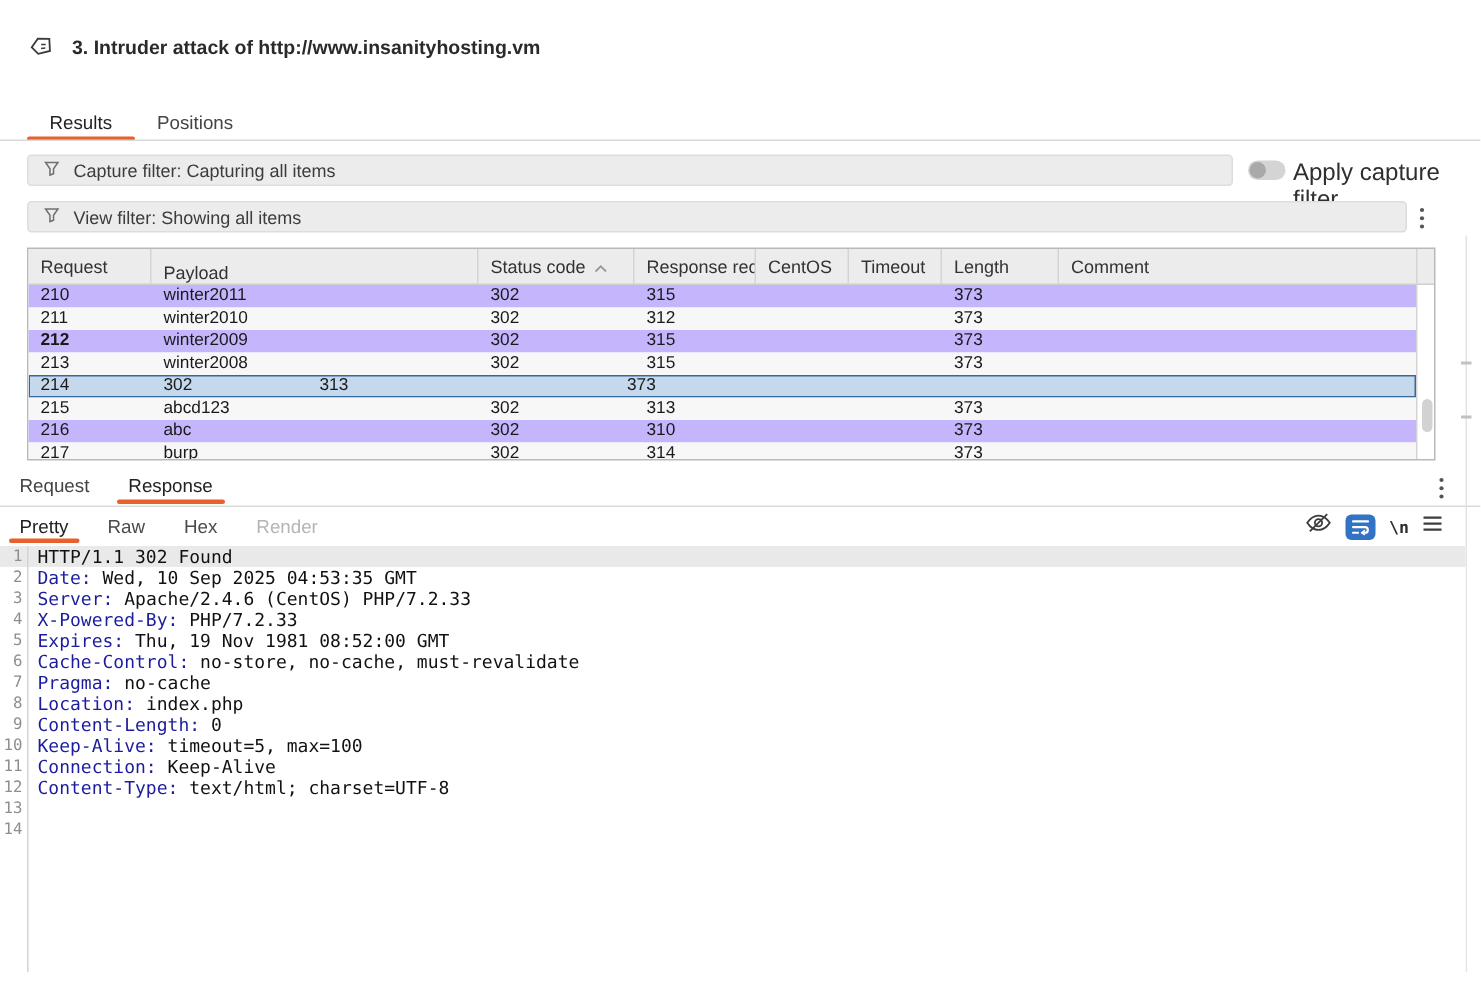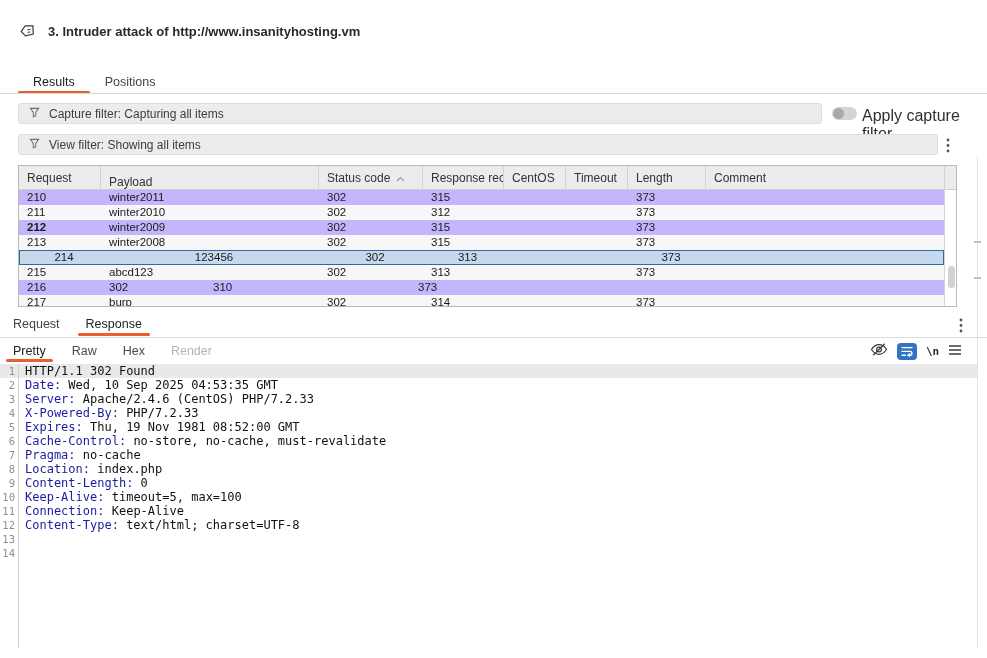--- a/index.html
+++ b/index.html
@@ -40,21 +40,21 @@
 
   
   .results-table{position:absolute;left:18px;top:165px;width:939px;height:142px;
                  border:1px solid #b9b9b9;background:#fff;overflow:hidden;}
   .thead{display:flex;height:24px;background:#ececec;border-bottom:1px solid #cfcfcf;width:100%;}
   .th{display:flex;align-items:center;gap:6px;padding-left:8px;font-size:12px;color:#333;
       border-right:1px solid #d4d4d4;overflow:hidden;white-space:nowrap;flex-shrink:0;}
   .tbody{width:925px;}
   .tr{display:flex;height:15px;background:#c4b5fd;}
   .tr.alt{background:#f7f7f7;}
-  .tr.selected{background:var(--sel-fill);box-shadow:inset 0 0 0 1px var(--sel-border);text-align:center;}
+  .tr.selected{background:var(--sel-fill);box-shadow:inset 0 0 0 1px var(--sel-border);}
   .td{padding-left:8px;font-size:11.5px;line-height:15px;color:#1a1a1a;
       overflow:hidden;white-space:nowrap;flex-shrink:0;}
   .vline-scroll{position:absolute;left:925px;top:0;bottom:0;width:1px;background:#d4d4d4;}
   .tscroll{position:absolute;left:926px;top:24px;bottom:0;width:13px;}
   .tscroll .thumb{position:absolute;left:3px;top:76px;width:7px;height:22px;border-radius:4px;background:#d2d2d2;}
 
   
   .pane-line{position:absolute;left:977px;top:157px;width:1px;height:491px;background:#e3e3e3;}
   .scroll-marker{position:absolute;left:974px;width:7px;height:2px;background:#c2c2c2;}
 
@@ -205,40 +205,40 @@
           <div class="td" style="width: 218px;">winter2008</div>
           <div class="td" style="width: 104px;">302</div>
           <div class="td" style="width: 81px;">315</div>
           <div class="td" style="width: 62px;"></div>
           <div class="td" style="width: 62px;"></div>
           <div class="td" style="width: 78px;">373</div>
           <div class="td" style="flex: 1 1 0%;"></div>
         </div>
         <div class="tr selected">
           <div class="td" style="width: 82px;">214</div>
-          <div class="td" style="width: 218px;">123456</div>
           <div class="td" style="width: 104px;">302</div>
           <div class="td" style="width: 81px;">313</div>
           <div class="td" style="width: 62px;"></div>
           <div class="td" style="width: 62px;"></div>
           <div class="td" style="width: 78px;">373</div>
           <div class="td" style="flex: 1 1 0%;"></div>
         </div>
         <div class="tr alt">
           <div class="td" style="width: 82px;">215</div>
           <div class="td" style="width: 218px;">abcd123</div>
           <div class="td" style="width: 104px;">302</div>
           <div class="td" style="width: 81px;">313</div>
           <div class="td" style="width: 62px;"></div>
           <div class="td" style="width: 62px;"></div>
           <div class="td" style="width: 78px;">373</div>
           <div class="td" style="flex: 1 1 0%;"></div>
         </div>
         <div class="tr">
           <div class="td" style="width: 82px;">216</div>
+          <div class="td" style="width: 218px;">abc</div>
           <div class="td" style="width: 104px;">302</div>
           <div class="td" style="width: 81px;">310</div>
           <div class="td" style="width: 62px;"></div>
           <div class="td" style="width: 62px;"></div>
           <div class="td" style="width: 78px;">373</div>
           <div class="td" style="flex: 1 1 0%;"></div>
         </div>
         <div class="tr alt">
           <div class="td" style="width: 82px;">217</div>
           <div class="td" style="width: 218px;">burp</div>

